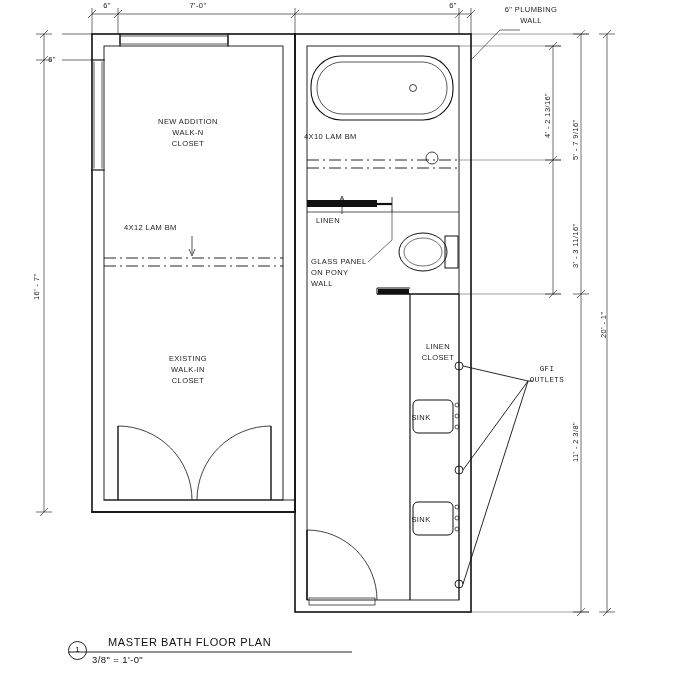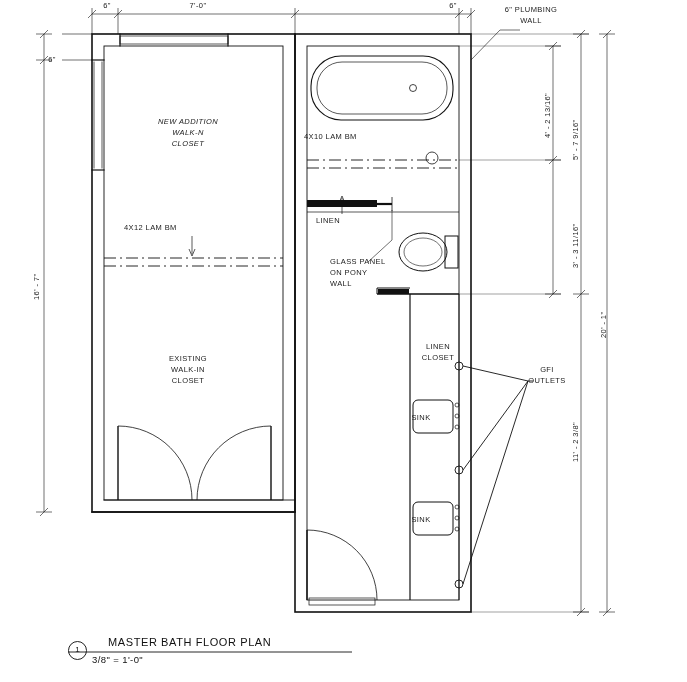--- a/index.html
+++ b/index.html
@@ -258,38 +258,38 @@
       <line x1="599" y1="612" x2="615" y2="612"></line>
       <line x1="603" y1="38" x2="611" y2="30"></line>
       <line x1="603" y1="616" x2="611" y2="608"></line>
     </g>
 
     <g stroke="#111111" stroke-width="0.9" fill="none">
       <line x1="68" y1="652" x2="352" y2="652"></line>
     </g>
   </svg>
 
-  <div class="lbl" style="left:138px; top:116px; width:100px;font-style:italic;">NEW ADDITION
+  <div class="lbl" style="left:138px; top:116px; width:100px;">NEW ADDITION
 WALK-N
 CLOSET</div>
   <div class="lbl" style="left:138px; top:337px; width:100px;margin-top:16px;">EXISTING
 WALK-IN
 CLOSET</div>
   <div class="lbl" style="left:398px; top:308px; width:80px;margin-top:33px;">LINEN
 CLOSET</div>
 
   <div class="lbl" style="left:486px; top:4px; width:90px;">6" PLUMBING
 WALL</div>
   <div class="lbl left" style="left:304px; top:131px; width:90px;">4X10 LAM BM</div>
   <div class="lbl left" style="left:124px; top:222px; width:90px;">4X12 LAM BM</div>
   <div class="lbl left" style="left:316px; top:215px; width:60px;">LINEN</div>
-  <div class="lbl left" style="left:311px; top:256px; width:80px;margin-left:19px;">GLASS PANEL
+  <div class="lbl left" style="left:311px; top:256px; width:80px;">GLASS PANEL
 ON PONY
 WALL</div>
-  <div class="lbl" style="left:512px; top:364px; width:70px;">GFI
+  <div class="lbl" style="left:512px; top:364px; width:70px;font-family:Liberation Mono, monospace;">GFI
 OUTLETS</div>
 
   <div class="lbl" style="left:404px; top:412px; width:34px;">SINK</div>
   <div class="lbl" style="left:404px; top:514px; width:34px;">SINK</div>
 
   <div class="lbl" style="left:96px; top:0px; width:22px;">6"</div>
   <div class="lbl" style="left:176px; top:0px; width:44px;">7'-0"</div>
   <div class="lbl" style="left:442px; top:0px; width:22px;">6"</div>
 
   <div class="lbl" style="left:42px; top:54px; width:20px;">6"</div>

